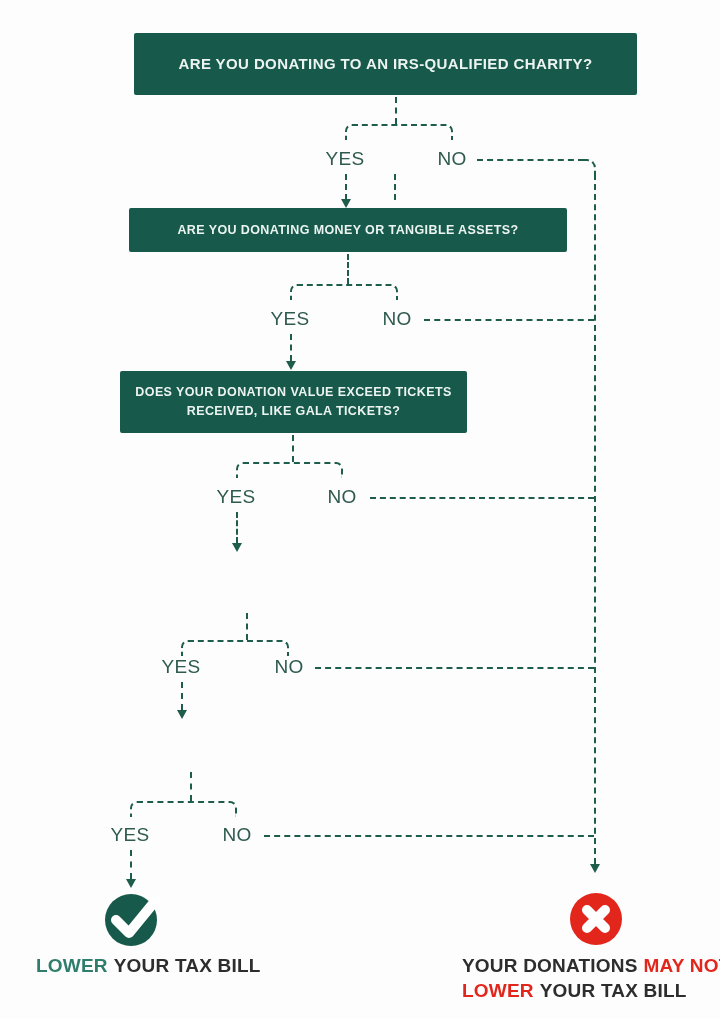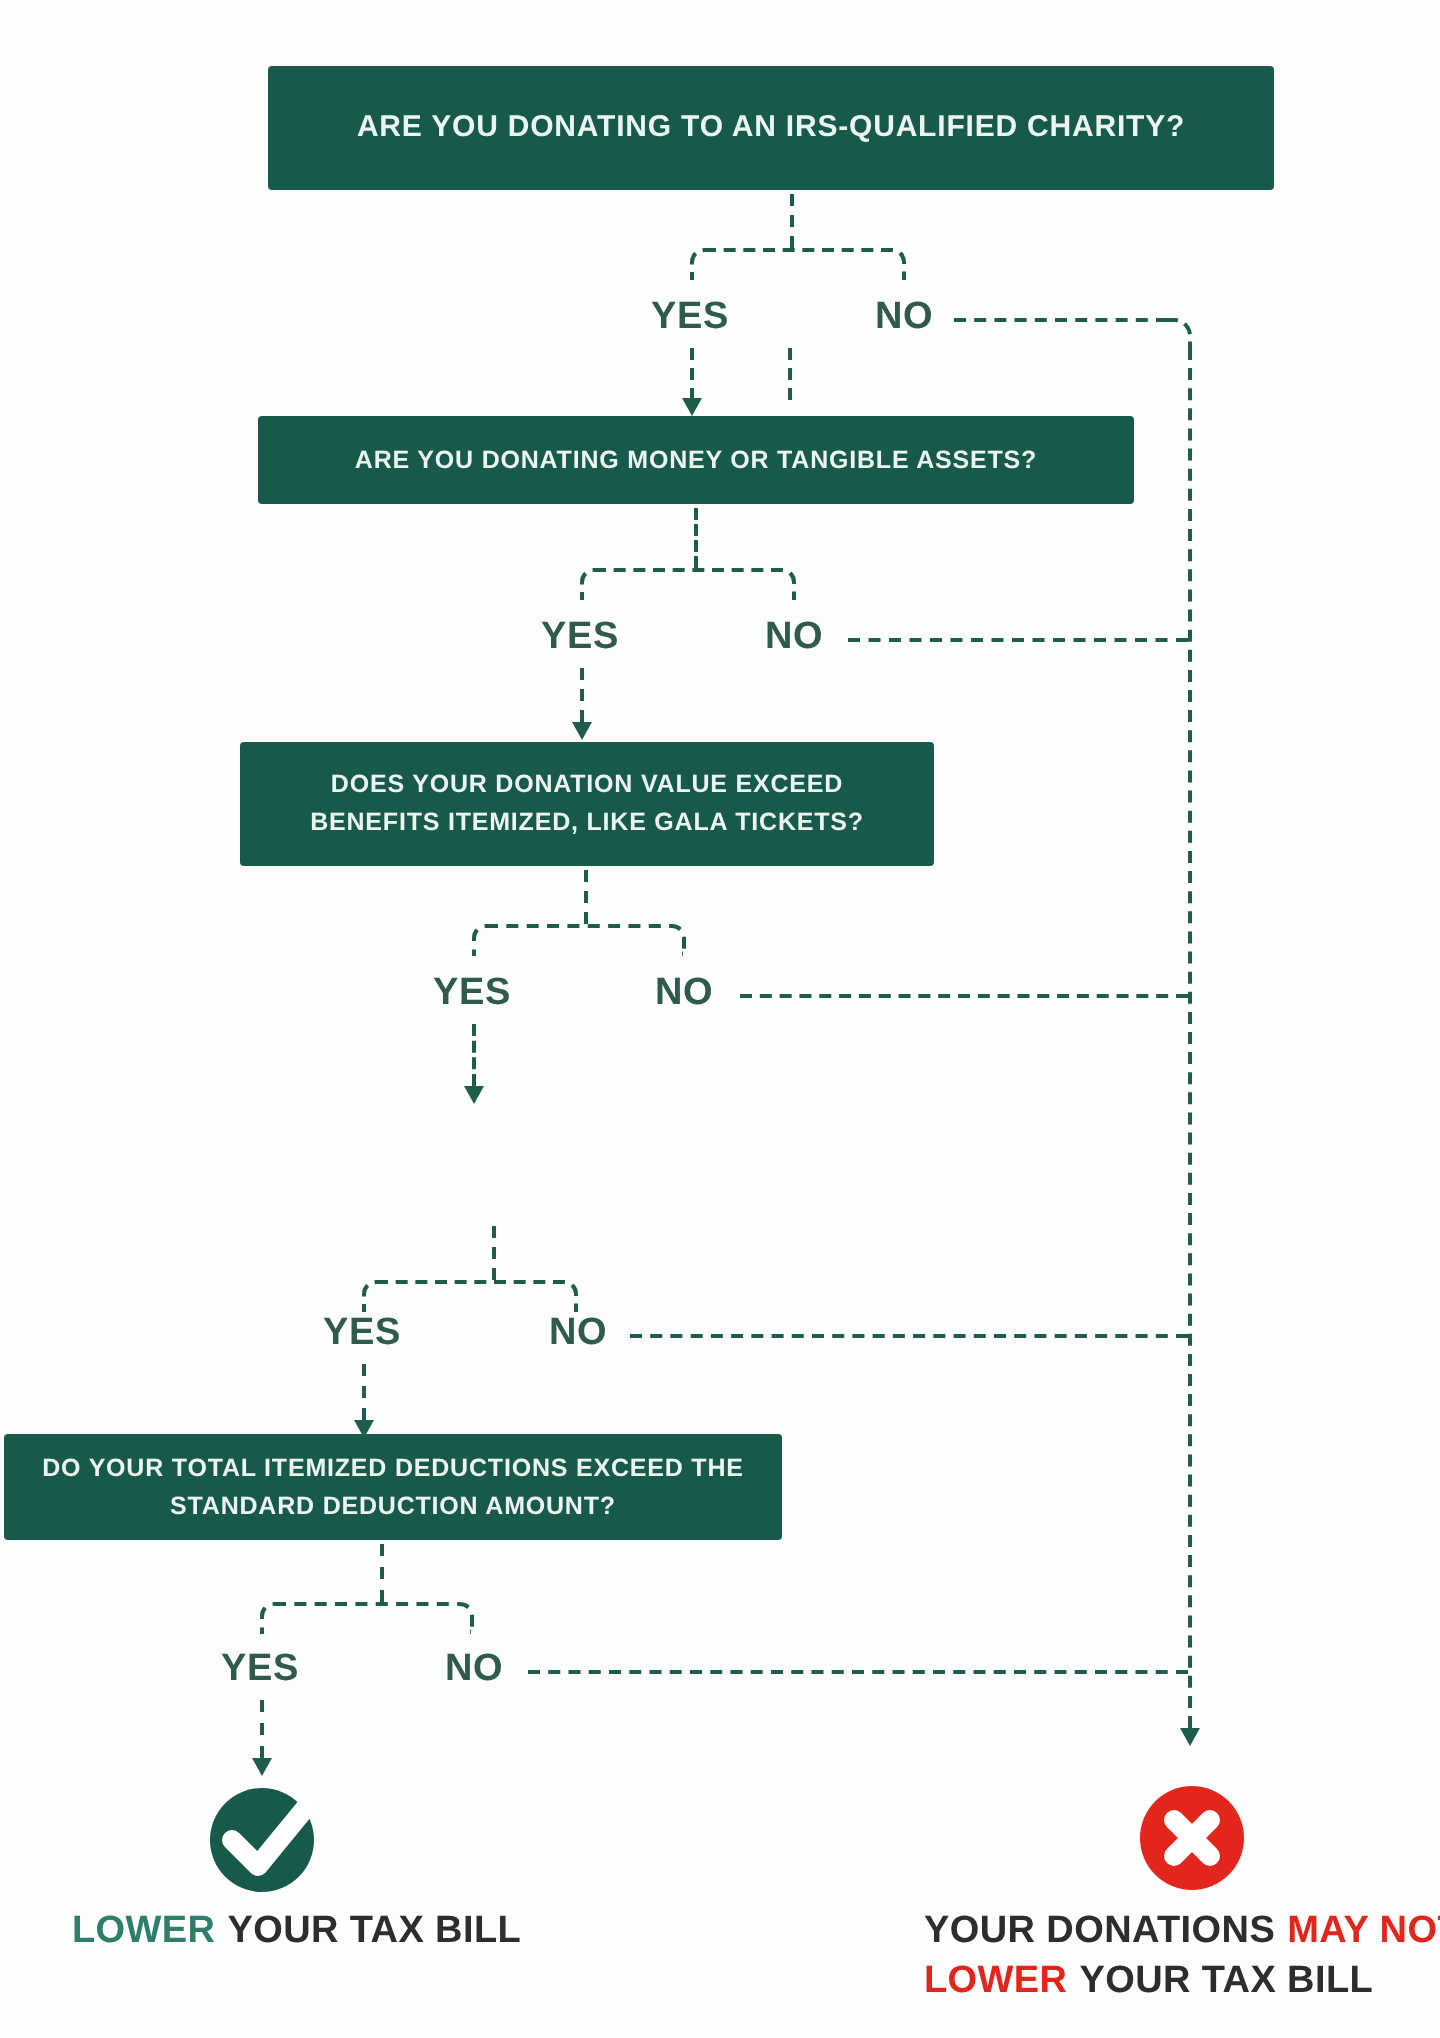--- a/index.html
+++ b/index.html
@@ -29,21 +29,21 @@
     border:2px dashed var(--line-green);border-bottom:none;
     border-radius:7px 7px 0 0;
   }
   .corner{
     position:absolute;width:13px;height:15px;
     border-top:2px dashed var(--line-green);border-right:2px dashed var(--line-green);
     border-top-right-radius:9px;
   }
   .blabel{
     position:absolute;transform:translateX(-50%);
-    font-weight:bold;font-size:19px;letter-spacing:.3px;color:var(--label-green);
+    font-weight:normal;font-size:19px;letter-spacing:.3px;color:var(--label-green);
     white-space:nowrap;
   }
   .ahead{
     position:absolute;width:0;height:0;transform:translateX(-50%);
     border-left:5.5px solid transparent;border-right:5.5px solid transparent;
     border-top:9px solid var(--line-green);
   }
   .outcome{
     position:absolute;font-weight:bold;font-size:19px;line-height:25px;
     letter-spacing:.2px;color:var(--text-dark);white-space:nowrap;
@@ -55,24 +55,23 @@
 </style>
 </head>
 <body>
 
 <div class="canvas">
 
   <div class="qbox" style="left:134px;top:33px;width:503px;height:62px;font-size:15px;">ARE YOU DONATING TO AN IRS-QUALIFIED CHARITY?</div>
 
   <div class="qbox" style="left:129px;top:208px;width:438px;height:44px;font-size:12.5px;">ARE YOU DONATING MONEY OR TANGIBLE ASSETS?</div>
 
-  <div class="qbox" style="left:120px;top:371px;width:347px;height:62px;font-size:12.5px;">DOES YOUR DONATION VALUE EXCEED BENEFITS ITEMIZED, LIKE GALA TICKETS?</div>
+  <div class="qbox" style="left:120px;top:371px;width:347px;height:62px;font-size:12.5px;">DOES YOUR DONATION VALUE EXCEED TICKETS RECEIVED, LIKE GALA TICKETS?</div>
 
 
-  <div class="qbox" style="left:2px;top:717px;width:389px;height:53px;font-size:12.5px;">DO YOUR TOTAL ITEMIZED DEDUCTIONS EXCEED THE STANDARD DEDUCTION AMOUNT?</div>
 
   <div class="vline" style="left:395px;top:97px;height:27px;"></div>
   <div class="bracket" style="left:345px;top:124px;width:108px;"></div>
   <div class="blabel" style="left:345px;top:148px;">YES</div>
   <div class="blabel" style="left:452px;top:148px;">NO</div>
   <div class="hline" style="left:477px;top:159px;width:107px;"></div>
   <div class="corner" style="left:583px;top:159px;"></div>
   <div class="vline" style="left:394px;top:174px;height:26px;"></div>
 
   <div class="vline" style="left:345px;top:174px;height:26px;"></div>

